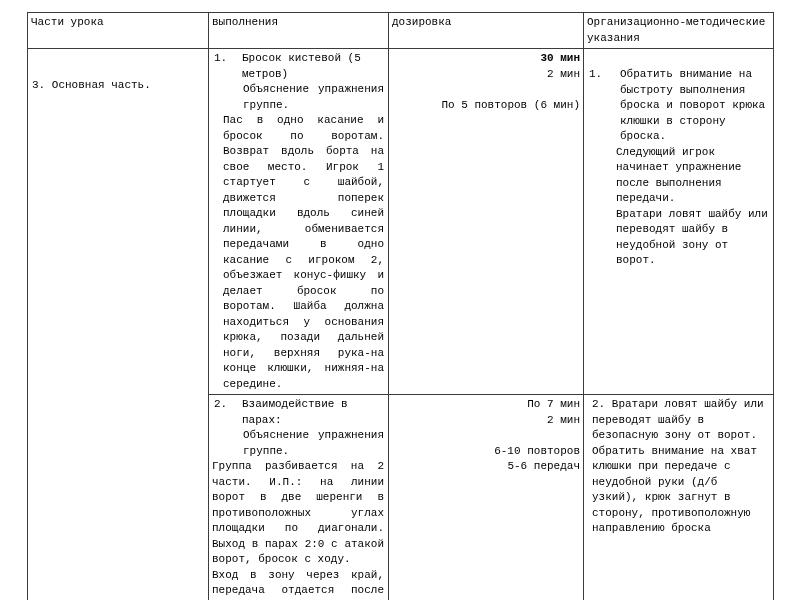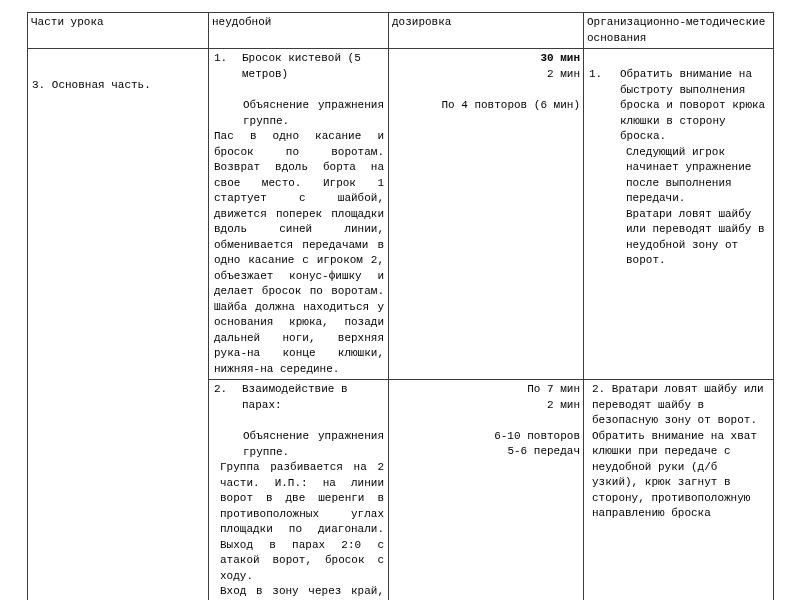--- a/index.html
+++ b/index.html
@@ -41,82 +41,80 @@
   td.cell-parts { padding-top: 29px; padding-left: 4px; }
 
   
   .num-line { display: flex; }
   .num-line .num { flex: none; width: 28px; padding-left: 2px; }
   .num-line .num-title { flex: 1; }
   .subtitle {
     margin-left: 31px;
     margin-right: 1px;
     text-align: justify;
-    margin-top: 16px;
   }
   .content-para {
-    margin-left: 2px;
+    margin-left: 11px;
     margin-right: 1px;
     text-align: justify;
   }
   .content-para-narrow {
-    margin-left: 8px;
     margin-right: 1px;
     text-align: justify;
   }
 
   
   .dose-line { min-height: 15.5px; padding-left: 2px; text-align: right; }
   .dose-bold { font-weight: bold; }
 
   
   td.cell-notes-1 { padding-top: 18px; }
   .notes-num-line { display: flex; }
   .notes-num-line .num { flex: none; width: 31px; padding-left: 2px; }
   .notes-num-line .num-title { flex: 1; }
-  .notes-para { margin-left: 39px; }
+  .notes-para { margin-left: 29px; }
   .notes-plain { padding-left: 5px; }
 </style>
 </head>
 <body>
 
 <table class="doc-table">
   <colgroup>
     <col style="width:181px">
     <col style="width:180px">
     <col style="width:195px">
     <col style="width:190px">
   </colgroup>
   <tbody>
     <tr class="header-row">
       <th>Части урока</th>
-      <th>неудобной</th>
+      <th>выполнения</th>
       <th>дозировка</th>
-      <th>Организационно-методические основания</th>
+      <th>Организационно-методические указания</th>
     </tr>
 
     <tr class="body-row-1">
       <td class="cell-parts" rowspan="2">
         <div>3. Основная часть.</div>
       </td>
 
       <td>
         <div class="num-line">
           <span class="num">1.</span>
           <span class="num-title">Бросок кистевой (5 метров)</span>
         </div>
         <div class="subtitle">Объяснение упражнения группе.</div>
         <div class="content-para">Пас в одно касание и бросок по воротам. Возврат вдоль борта на свое место. Игрок 1 стартует с шайбой, движется поперек площадки вдоль синей линии, обменивается передачами в одно касание с игроком 2, объезжает конус-фишку и делает бросок по воротам. Шайба должна находиться у основания крюка, позади дальней ноги, верхняя рука-на конце клюшки, нижняя-на середине.</div>
       </td>
 
       <td>
         <div class="dose-line dose-bold">30 мин</div>
         <div class="dose-line">2 мин</div>
         <div class="dose-line"></div>
-        <div class="dose-line">По 4 повторов (6 мин)</div>
+        <div class="dose-line">По 5 повторов (6 мин)</div>
       </td>
 
       <td class="cell-notes-1">
         <div class="notes-num-line">
           <span class="num">1.</span>
           <span class="num-title">Обратить внимание на быстроту выполнения броска и поворот крюка клюшки в сторону броска.</span>
         </div>
         <div class="notes-para">Следующий игрок начинает упражнение после выполнения передачи.</div>
         <div class="notes-para">Вратари ловят шайбу или переводят шайбу в неудобной зону от ворот.</div>
       </td>

